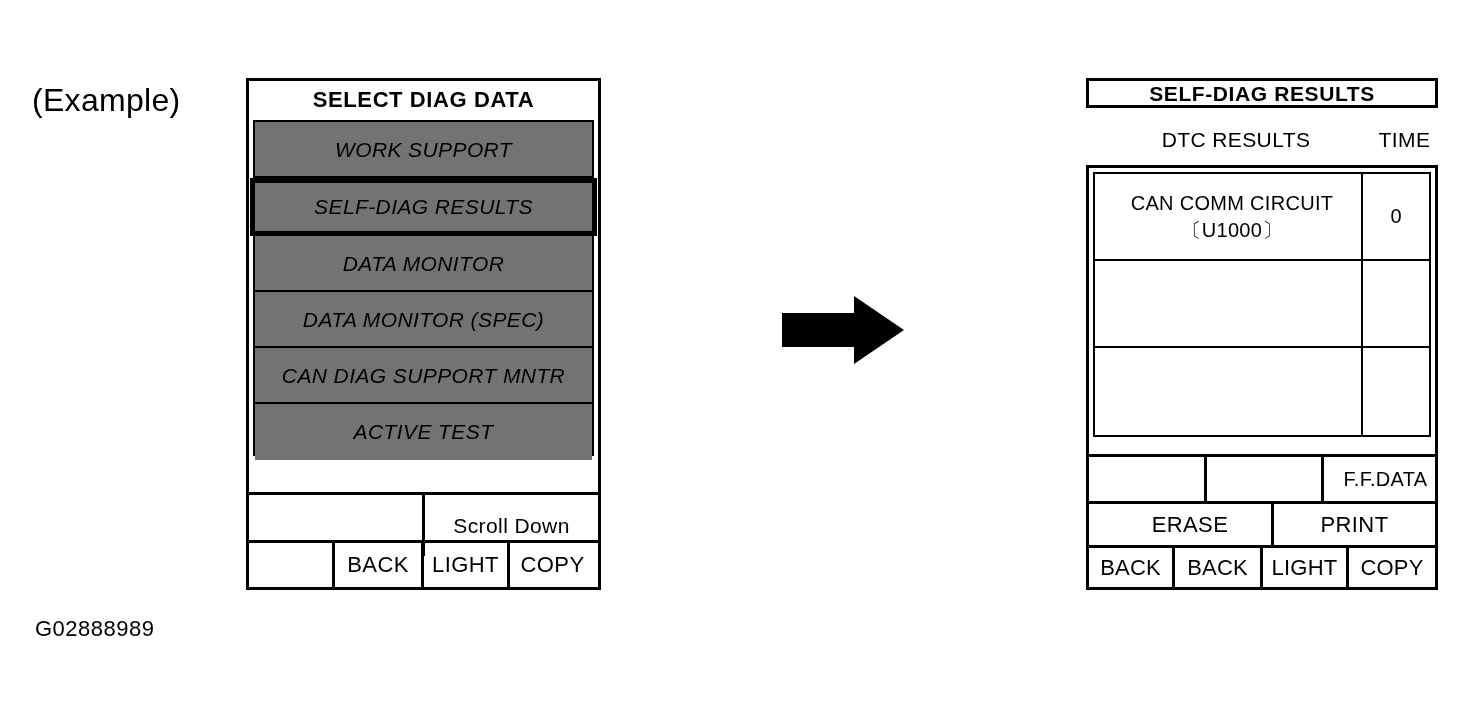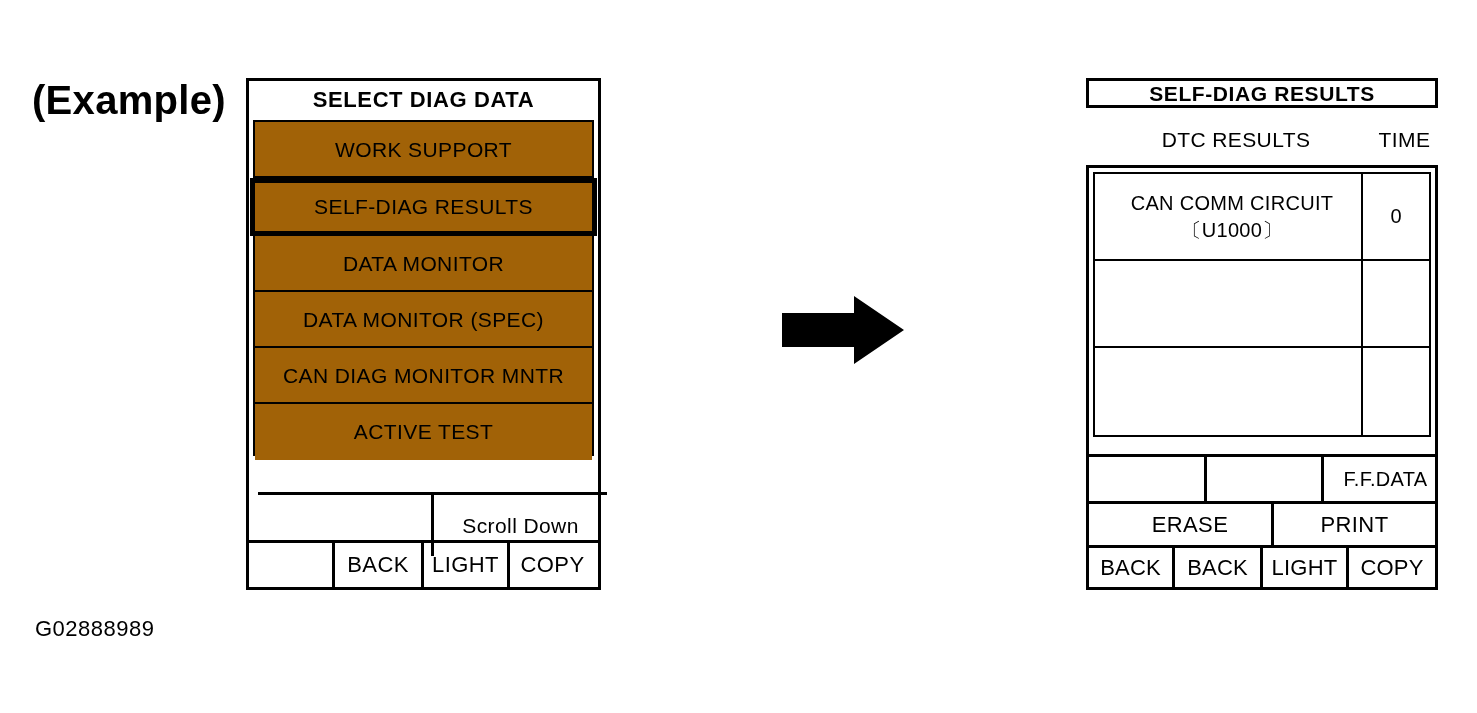--- a/index.html
+++ b/index.html
@@ -15,25 +15,24 @@
     color: #000000;
     overflow: hidden;
   }
 
   .abs { position: absolute; }
 
   
   #example-label {
     left: 32px;
     top: 80px;
-    font-size: 40px;
+    font-size: 32px;
     line-height: 40px;
     letter-spacing: 0.3px;
     white-space: nowrap;
-    font-weight: bold;
   }
 
   
   #figure-code {
     left: 35px;
     top: 615px;
     font-size: 22px;
     line-height: 28px;
     letter-spacing: 0.5px;
     white-space: nowrap;
@@ -77,22 +76,23 @@
     box-sizing: border-box;
   }
   .menu-item {
     height: 56px;
     line-height: 56px;
     text-align: center;
     font-size: 21px;
     letter-spacing: 0.4px;
     border-bottom: 2px solid #000;
     box-sizing: border-box;
-    background: #a16207;
+    background: #737373;
     position: relative;
+    font-style: italic;
   }
   .menu-item:last-child { border-bottom: none; }
   .menu-item.selected {
     border-top: 5px solid #000;
     border-bottom: 5px solid #000;
     box-shadow: -5px 0 0 0 #000, 5px 0 0 0 #000;
     height: 58px;
     line-height: 48px;
     z-index: 3;
   }
@@ -100,21 +100,21 @@
   #left-blank {
     position: absolute;
     left: 0;
     top: 377px;
     width: 349px;
     height: 35px;
   }
   
   #left-scroll-row {
     position: absolute;
-    left: 9px;
+    left: 0;
     top: 411px;
     width: 349px;
     height: 64px;
     border-top: 3px solid #000;
     box-sizing: border-box;
     display: flex;
   }
   #left-scroll-row .cell {
     height: 100%;
     box-sizing: border-box;
@@ -327,21 +327,21 @@
 
 <div class="panel" id="left-panel">
 
   <div id="left-title">SELECT DIAG DATA</div>
 
   <div id="left-list">
     <div class="menu-item">WORK SUPPORT</div>
     <div class="menu-item selected">SELF-DIAG RESULTS</div>
     <div class="menu-item">DATA MONITOR</div>
     <div class="menu-item">DATA MONITOR (SPEC)</div>
-    <div class="menu-item">CAN DIAG MONITOR MNTR</div>
+    <div class="menu-item">CAN DIAG SUPPORT MNTR</div>
     <div class="menu-item">ACTIVE TEST</div>
   </div>
 
   <div id="left-blank"></div>
 
   <div id="left-scroll-row">
     <div class="cell" id="left-scroll-blank"></div>
     <div class="cell" id="left-scroll-down">Scroll Down</div>
   </div>
 

